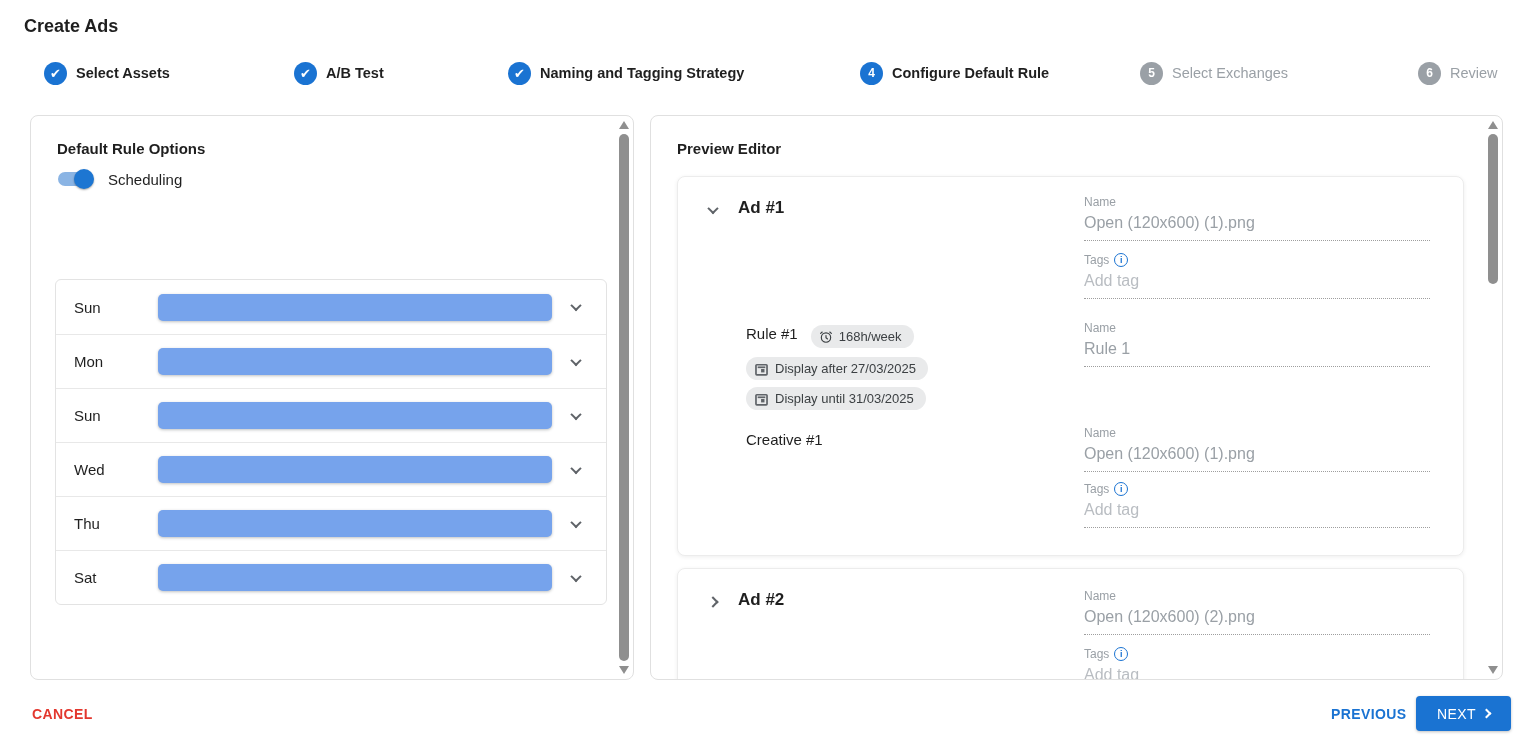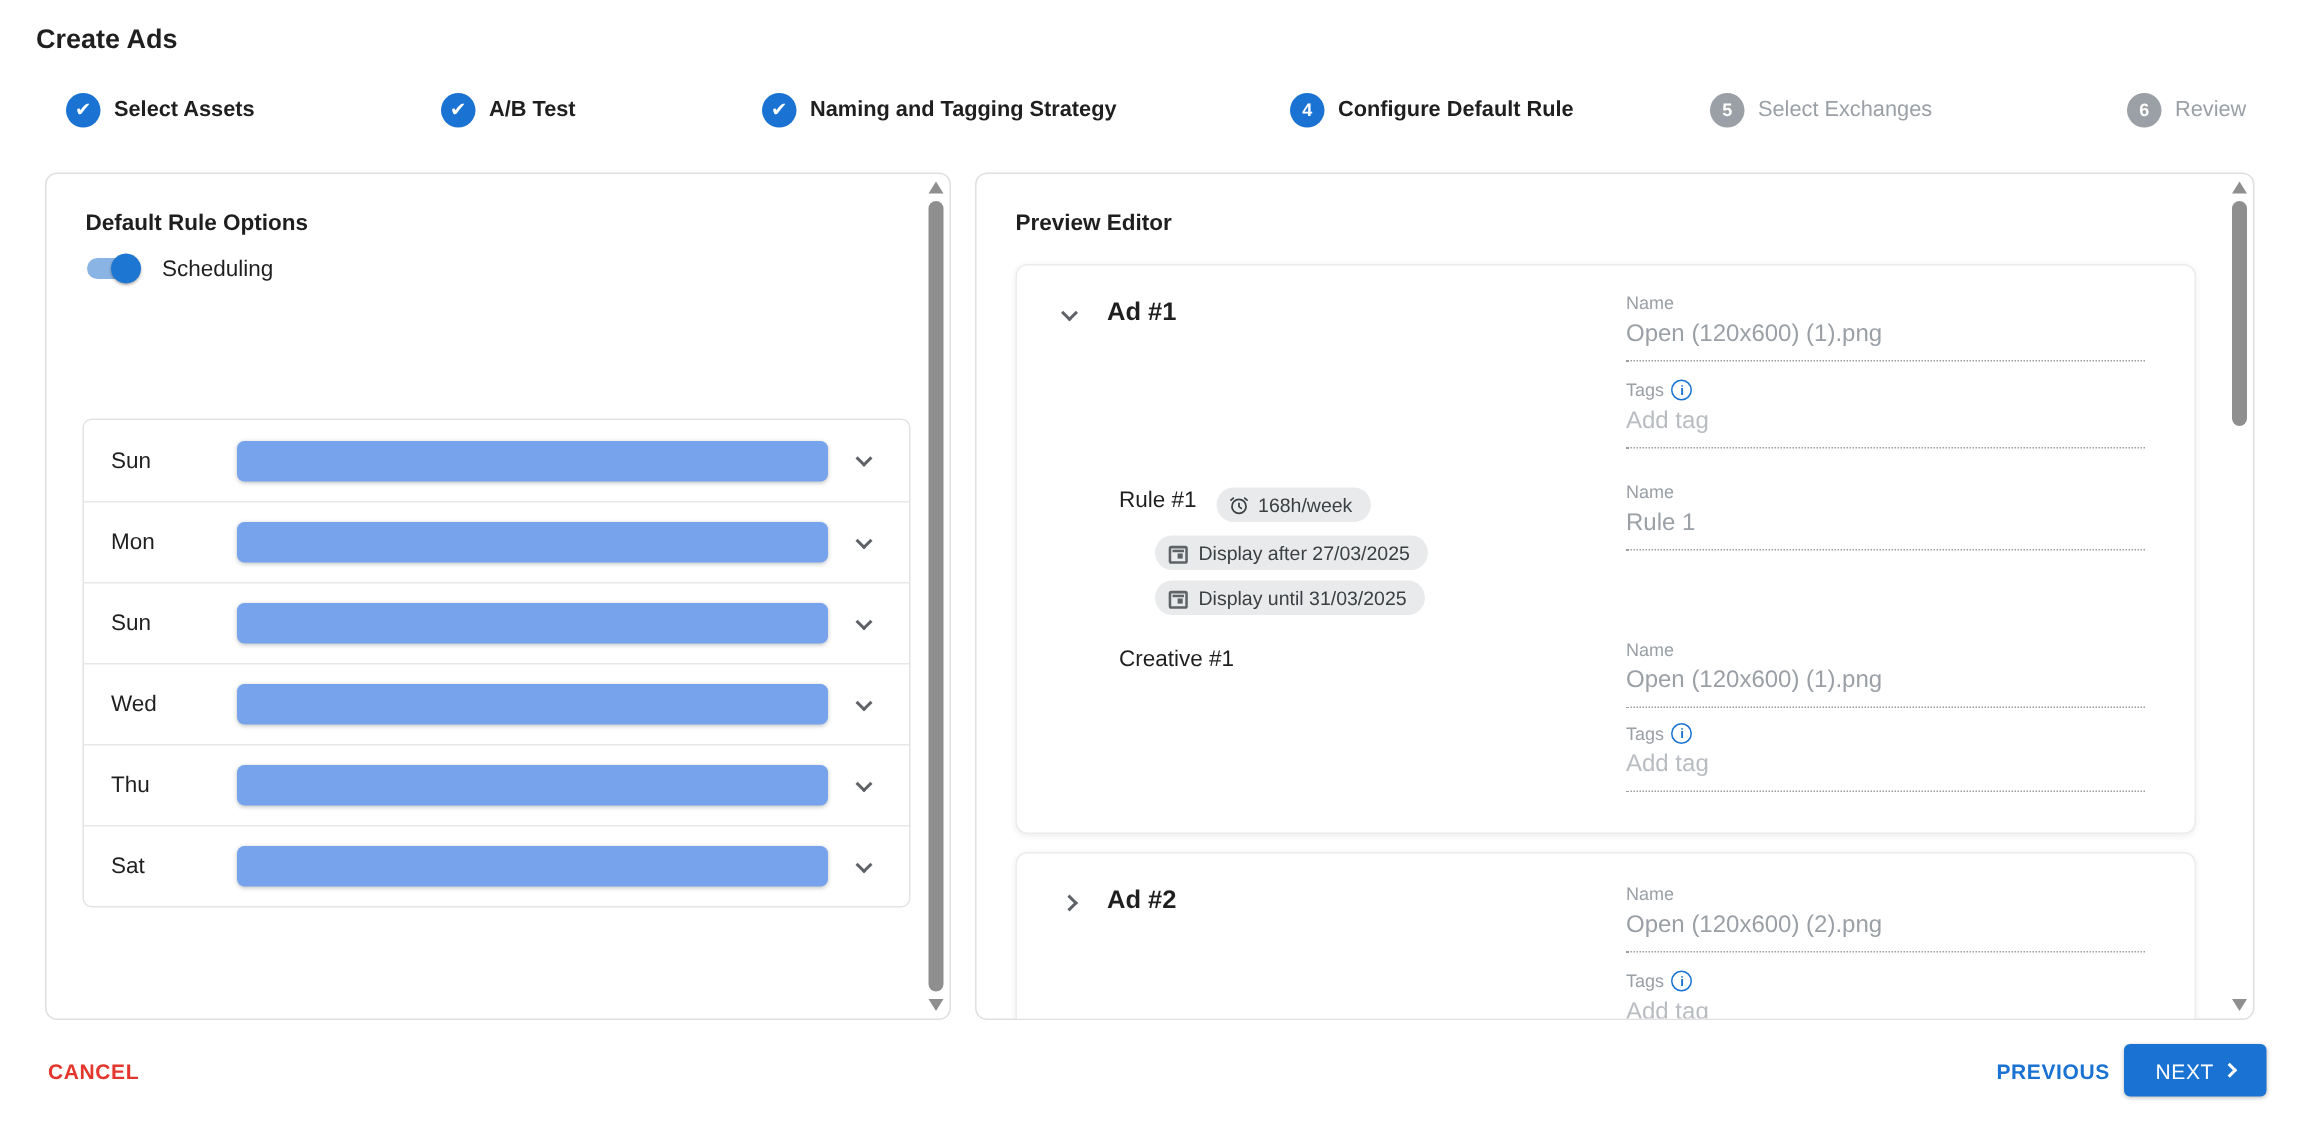--- a/index.html
+++ b/index.html
@@ -83,21 +83,21 @@
 
   .info-icon { width:14px; height:14px; border:1.5px solid #1a73d2; border-radius:50%; display:inline-flex;
     align-items:center; justify-content:center; color:#1a73d2; font-size:9px; font-weight:700; font-style:normal; }
   .info-icon::after { content:"i"; }
 
   .rule-title-row { position:absolute; left:68px; top:148px; display:flex; gap:13px; }
   .section-title { font-size:15px; color:#1f1f1f; }
   .chip { display:inline-flex; align-items:center; gap:6px; height:23px; padding:0 12px 0 8px;
     background:#e9eaeb; border-radius:12px; font-size:13px; color:#3c4043; white-space:nowrap; }
   .chip-cal { transform:scale(.85); }
-  .chip-abs { position:absolute; left:92px;text-align:right; }
+  .chip-abs { position:absolute; left:68px;text-align:right; }
   .creative-title { position:absolute; left:68px; top:254px; }
 
   
   .footer-btn { position:absolute; background:none; border:none; font-family:inherit; font-size:14px; font-weight:700;
     letter-spacing:.4px; cursor:pointer; }
   .cancel-btn { left:32px; top:706px; color:#e3372e; }
   .previous-btn { left:1331px; top:706px; color:#1a73d2; }
   .next-btn { position:absolute; left:1416px; top:696px; width:95px; height:35px; background:#1a73d2; color:#fff;
     border:none; border-radius:4px; font-family:inherit; font-size:14px; font-weight:400; letter-spacing:.4px;
     display:flex; align-items:center; justify-content:center; gap:9px; cursor:pointer; box-shadow:0 1px 3px rgba(0,0,0,.25); }

